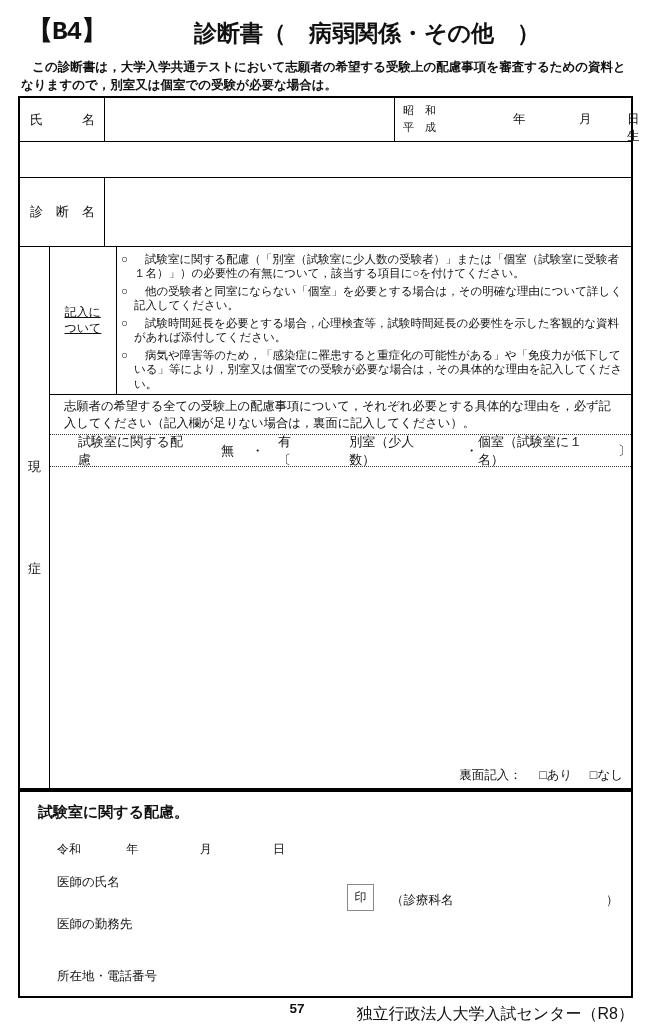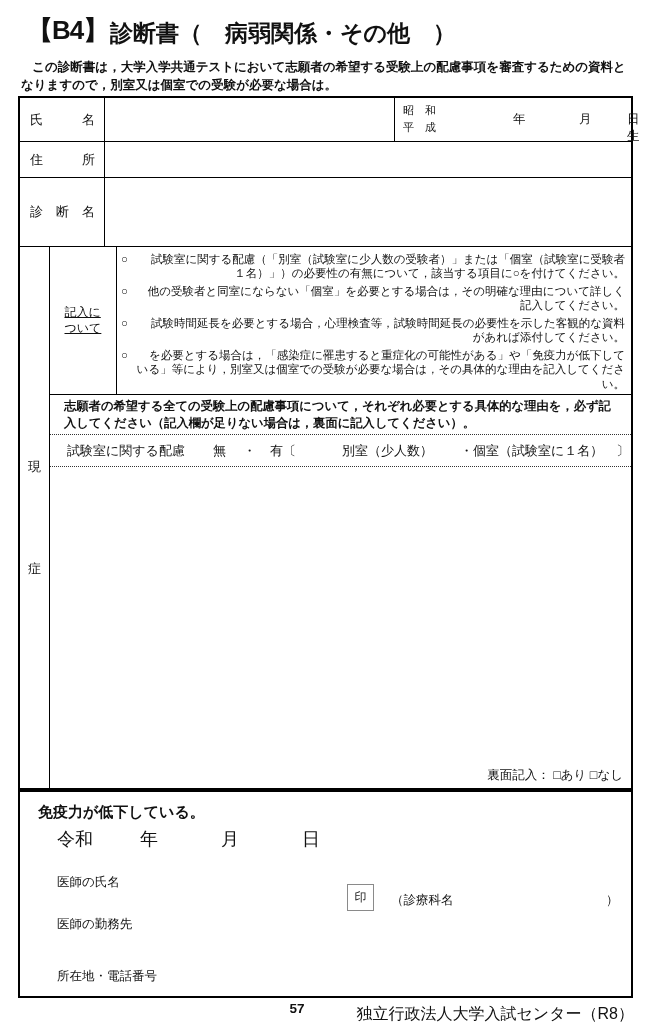--- a/index.html
+++ b/index.html
@@ -2,22 +2,22 @@
 <html lang="ja"><head>
 <meta charset="utf-8">
 <style>
   * { margin:0; padding:0; box-sizing:border-box; }
   html,body { background:#ffffff; }
   body {
     width:649px; height:1024px; position:relative;
     color:#111; font-family:"Liberation Sans","DejaVu Sans",sans-serif;
   }
   
-  .format-tag { position:absolute; left:27px; top:13px; font-size:26px; font-weight:bold; letter-spacing:-1px; }
-  .doc-title  { position:absolute; left:110px; top:18px; width:420px; text-align:left;
+  .format-tag { position:absolute; left:27px; top:13px; font-size:26px; font-weight:bold; letter-spacing:-1px;font-family:Liberation Mono, monospace; }
+  .doc-title  { position:absolute; left:120px; top:18px; width:420px; text-align:right;
                 font-size:23px; font-weight:bold; }
   .intro { position:absolute; left:21px; top:59px; width:612px;
            font-size:12.5px; font-weight:bold; line-height:1.42; text-indent:0.9em; }
 
   
   .form-table { position:absolute; left:18px; top:96px; width:615px; height:694px;
                 border:2px solid #000; display:flex; flex-direction:column; }
   .trow { display:flex; border-bottom:1px solid #000; }
   .cell-label { width:85px; border-right:1px solid #000; display:flex; align-items:center;
                 padding:0 10px; font-size:13px; white-space:pre; }
@@ -35,43 +35,43 @@
   .g-col { width:30px; border-right:1px solid #000; display:flex; flex-direction:column;
            align-items:center; justify-content:center; gap:84px; font-size:13px; }
   .g-main { flex:1; display:flex; flex-direction:column; }
 
   .kinyu-row { height:148px; display:flex; border-bottom:1px solid #000; }
   .kinyu-label { width:67px; border-right:1px solid #000; display:flex; align-items:center; justify-content:center; }
   .kinyu-label span { display:inline-block; width:37px; font-size:12px; line-height:1.3;text-decoration:underline; }
   .kinyu-bullets { flex:1; padding:5px 6px 0 4px; overflow:hidden; }
   .bullet { display:flex; font-size:11.5px; line-height:1.26; margin-bottom:3px; }
   .b-mark { width:13px; flex-shrink:0; }
-  .b-text { flex:1; text-indent:11px;text-align:right; }
+  .b-text { flex:1; text-indent:11px; }
 
   .instr-row { height:40px; border-bottom:1px dotted #333; padding:3px 12px 0 14px;
-               font-size:12.3px; font-weight:bold; line-height:1.38; }
+               font-size:12.3px; font-weight:normal; line-height:1.38; }
   .room-row { height:32px; border-bottom:1px dotted #333; display:flex; align-items:center;
               font-size:13px; padding-left:17px; }
-  .room-row .rl  { margin-left:0; }
+  .room-row .rl  { margin-left:11px; }
   .room-row .rn  { margin-left:28px; }
   .room-row .rs1 { margin-left:17px; }
   .room-row .rh  { margin-left:14px; }
   .room-row .ro1 { margin-left:46px; }
   .room-row .rs2 { margin-left:27px; }
   .room-row .ro2 { }
   .room-row .rc  { margin-left:13px; }
   .blank-area { flex:1; position:relative; }
   .back-note { position:absolute; right:8px; bottom:4px; font-size:12.5px; }
-  .back-note span { margin-left:0; }
+  .back-note span { margin-left:14px; }
 
   
   .cert-box { position:absolute; left:18px; top:790px; width:615px; height:208px;
               border:2px solid #000; }
   .cert-head { position:absolute; left:18px; top:11px; font-size:15px; font-weight:bold; }
-  .date-line { position:absolute; left:37px; top:35px; font-size:18px; }
+  .date-line { position:absolute; left:37px; top:49px; font-size:12px; }
   .date-line .dy { margin-left:42px; }
   .date-line .dm { margin-left:58px; }
   .date-line .dd { margin-left:58px; }
   .doc-name  { position:absolute; left:37px; top:82px;  font-size:12.5px; }
   .seal-box  { position:absolute; left:327px; top:92px; width:27px; height:27px;
                border:1px solid #8a8a8a; display:flex; align-items:center; justify-content:center;
                font-size:12px; color:#222; }
   .dept-open  { position:absolute; left:371px; top:100px; font-size:12.5px; }
   .dept-close { position:absolute; left:586px; top:100px; font-size:12.5px; }
   .workplace  { position:absolute; left:37px; top:124px; font-size:12.5px; }
@@ -96,21 +96,20 @@
     <div class="cell-input"></div>
     <div class="birth-cell">
       <div class="era"><span>昭　和</span><br><span>平　成</span></div>
       <span class="b-year">年</span>
       <span class="b-month">月</span>
       <span class="b-day">日生</span>
     </div>
   </div>
 
   <div class="trow row-addr">
-    <div class="cell-label">住　　　所</div>
     <div class="cell-input"></div>
   </div>
 
   <div class="trow row-diag">
     <div class="cell-label">診　断　名</div>
     <div class="cell-input"></div>
   </div>
 
   <div class="trow genshou">
     <div class="g-col">
@@ -131,21 +130,21 @@
           <div class="bullet">
             <span class="b-mark">○</span>
             <span class="b-text">他の受験者と同室にならない「個室」を必要とする場合は，その明確な理由について詳しく記入してください。</span>
           </div>
           <div class="bullet">
             <span class="b-mark">○</span>
             <span class="b-text">試験時間延長を必要とする場合，心理検査等，試験時間延長の必要性を示した客観的な資料があれば添付してください。</span>
           </div>
           <div class="bullet">
             <span class="b-mark">○</span>
-            <span class="b-text">を必要とする場合は，「感染症に罹患すると重症化の可能性がある」や「免疫力が低下している」等により，別室又は個室での受験が必要な場合は，その具体的な理由を記入してください。</span>
+            <span class="b-text">病気や障害等のため，「感染症に罹患すると重症化の可能性がある」や「免疫力が低下している」等により，別室又は個室での受験が必要な場合は，その具体的な理由を記入してください。</span>
           </div>
 
         </div>
       </div>
 
       <div class="instr-row">志願者の希望する全ての受験上の配慮事項について，それぞれ必要とする具体的な理由を，必ず記入してください（記入欄が足りない場合は，裏面に記入してください）。</div>
 
       <div class="room-row">
         <span class="rl">試験室に関する配慮</span>
         <span class="rn">無</span>
@@ -163,21 +162,21 @@
           <span>□あり</span>
           <span>□なし</span>
         </div>
       </div>
 
     </div>
   </div>
 </div>
 
 <div class="cert-box">
-  <div class="cert-head">免疫力が低下している。</div>
+  <div class="cert-head">試験室に関する配慮。</div>
   <div class="date-line">
     <span>令和</span>
     <span class="dy">年</span>
     <span class="dm">月</span>
     <span class="dd">日</span>
   </div>
   <div class="doc-name">医師の氏名</div>
   <div class="seal-box">印</div>
   <div class="dept-open">（診療科名</div>
   <div class="dept-close">）</div>

